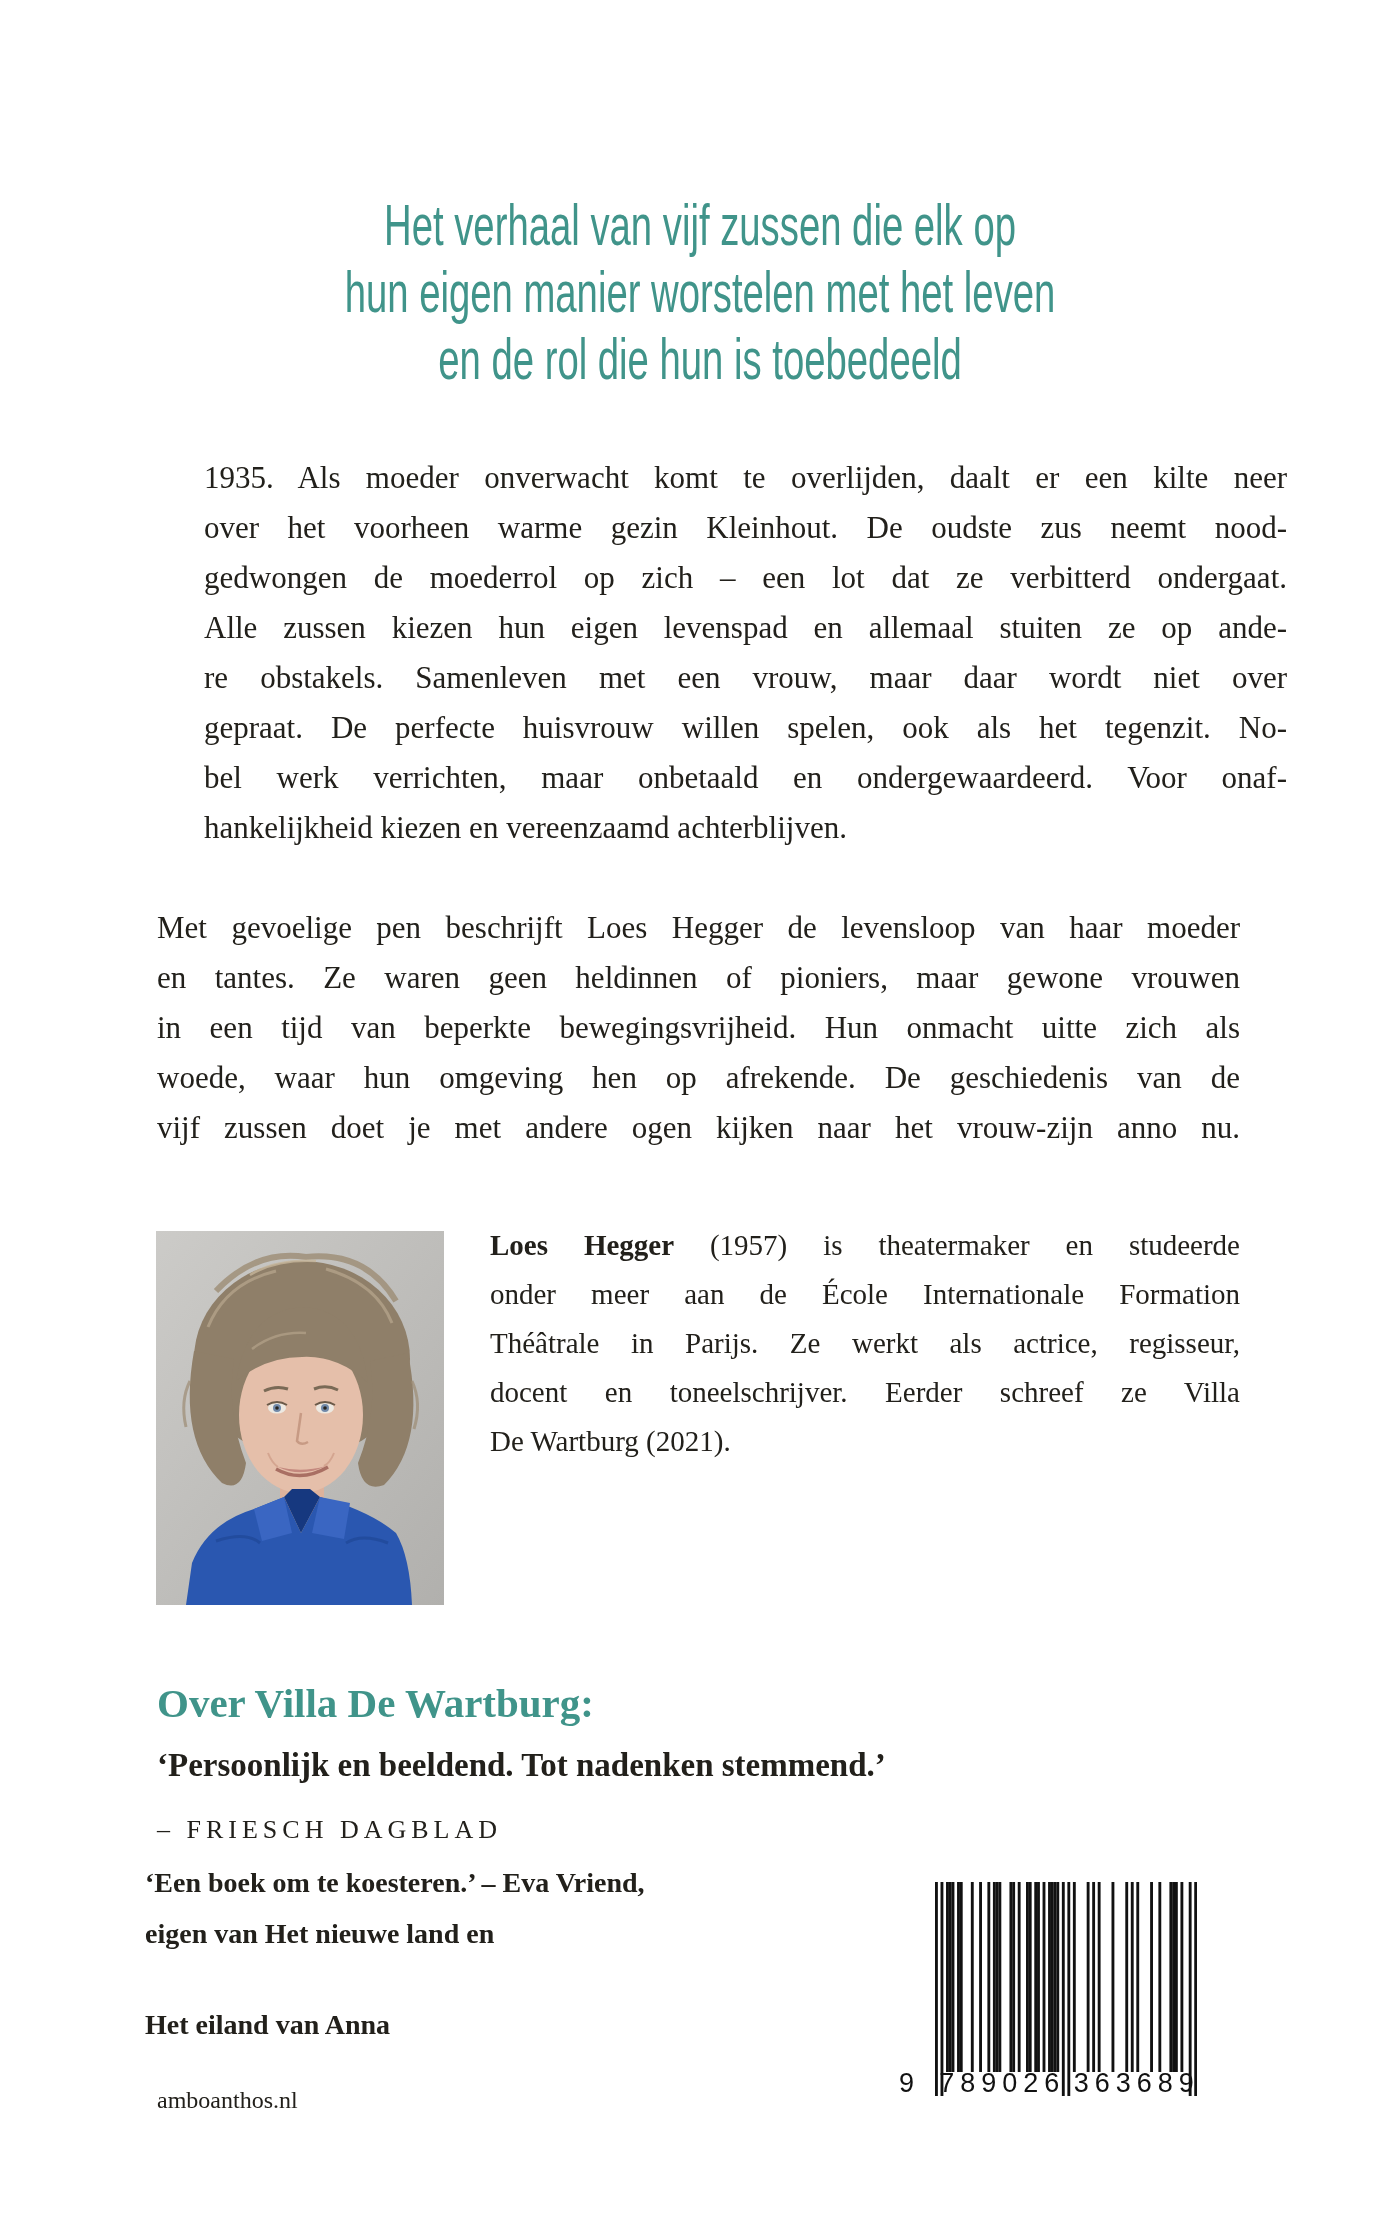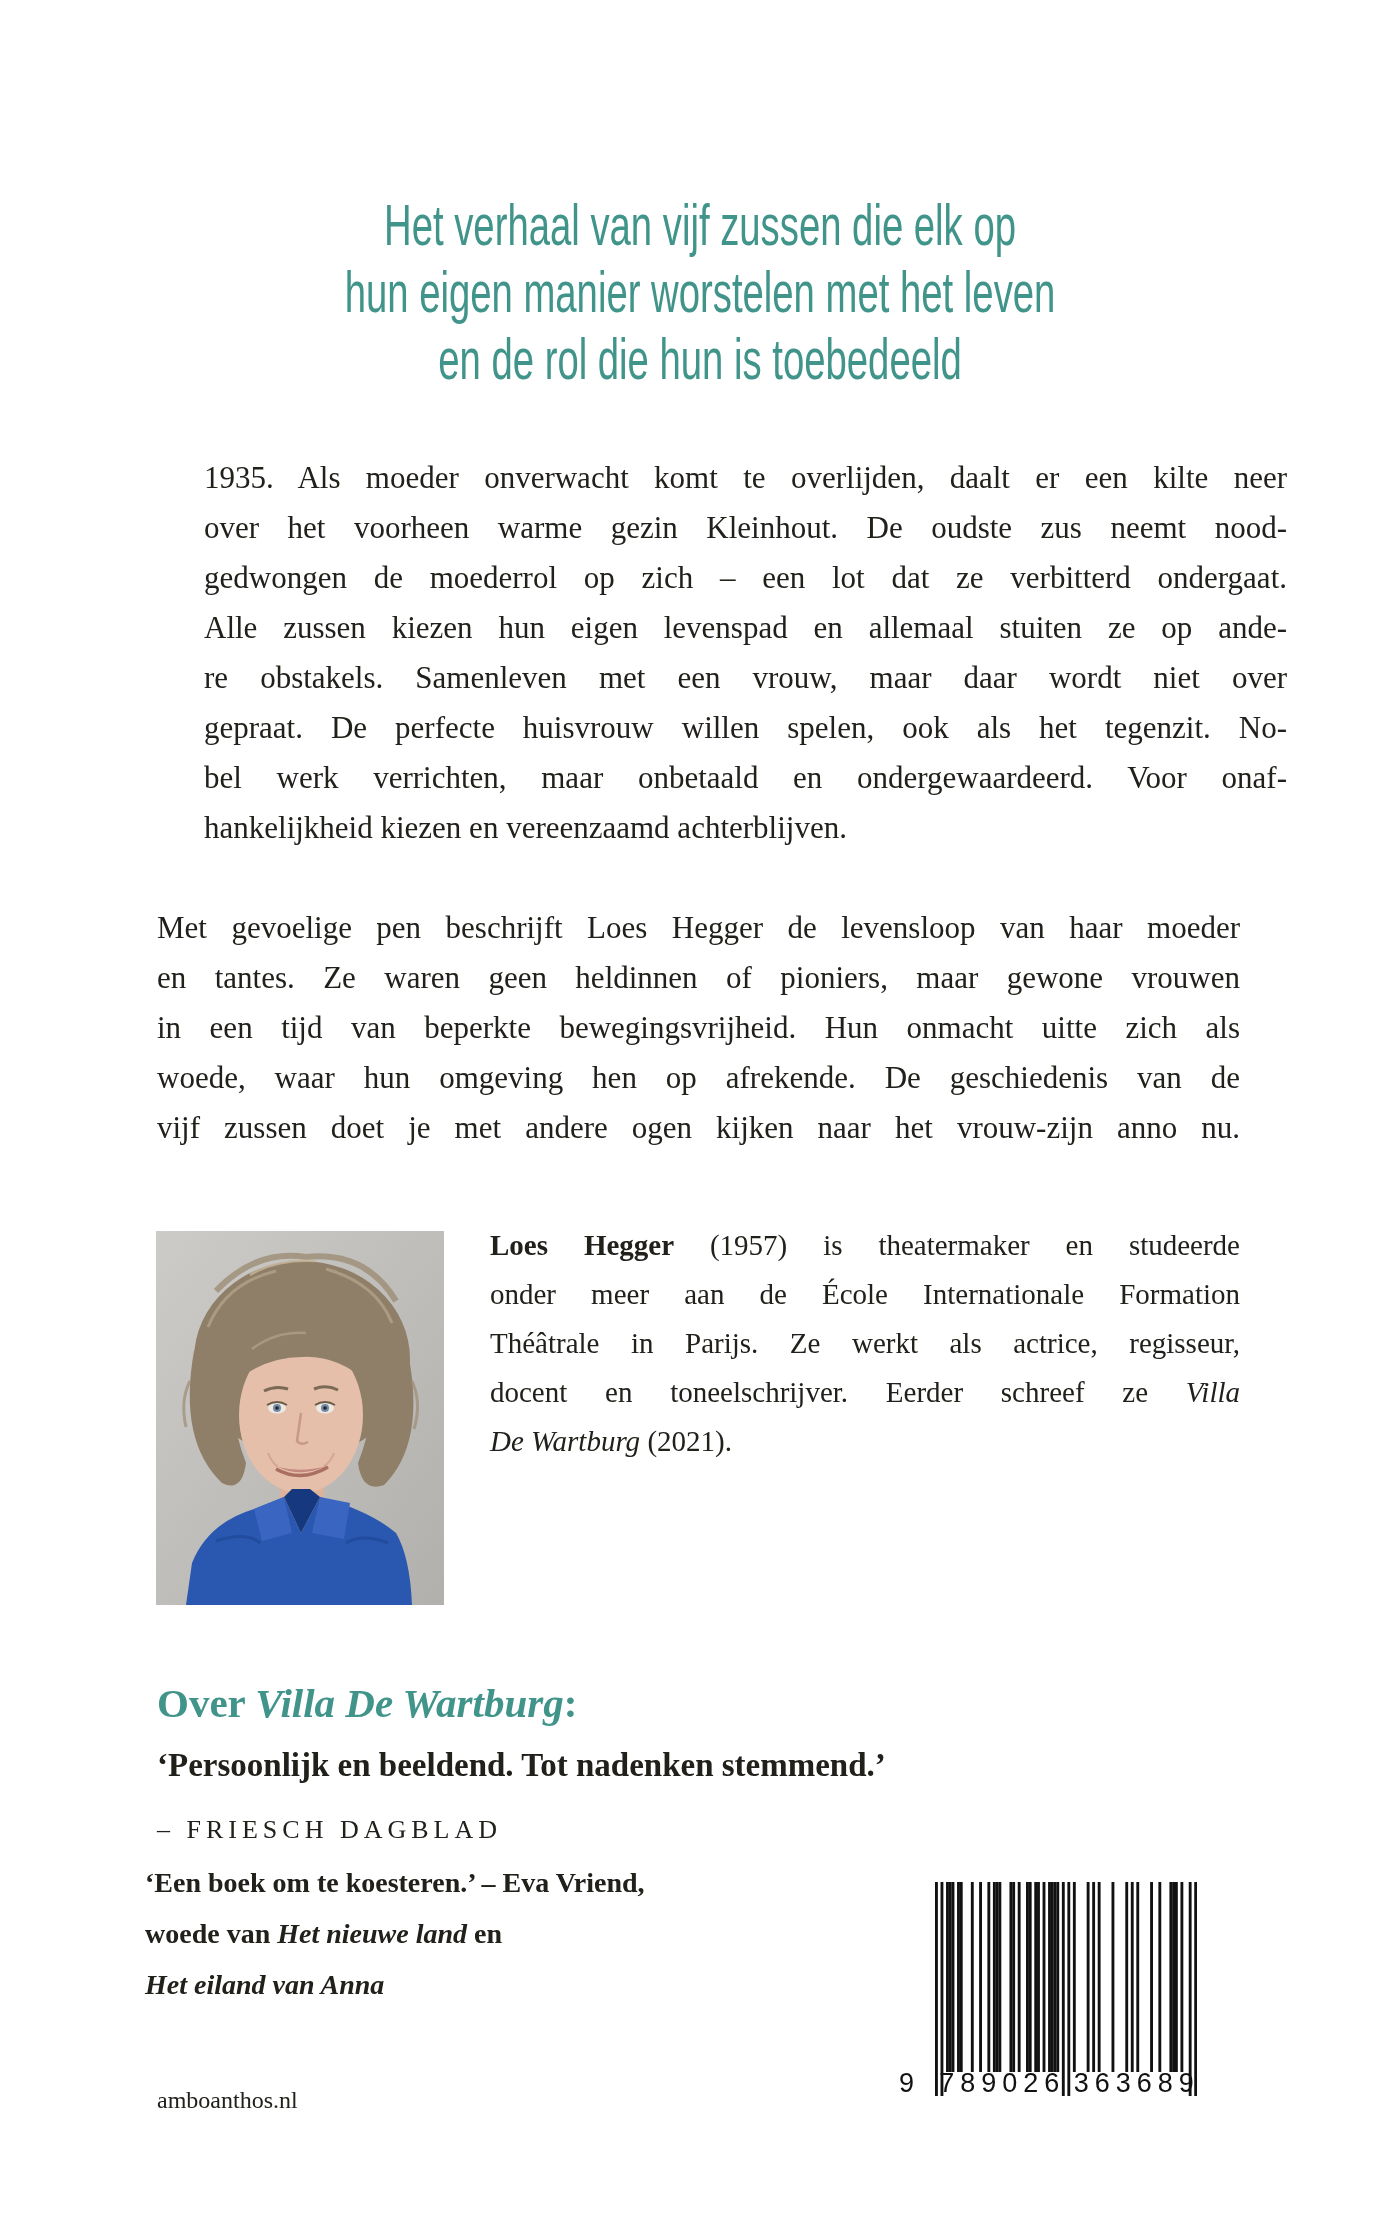--- a/index.html
+++ b/index.html
@@ -13,21 +13,21 @@
   
   .para{position:absolute;left:157px;width:1083px;font-size:31px;line-height:50px;}
   .para1{top:453px;margin-left:47px;}
   .para2{top:903px;}
   .jline{text-align:justify;text-align-last:justify;white-space:normal;}
   .jlast{text-align-last:left;}
   
   .photo{position:absolute;left:156px;top:1231px;width:288px;height:374px;display:block;}
   .bio{position:absolute;left:490px;top:1221px;width:750px;font-size:29px;line-height:49px;}
   .b{font-weight:700;}
-  .i{font-style:italic;}
+  .i{margin-top:40px;}
   
   .review-label{position:absolute;left:157px;top:1683px;font-size:41px;line-height:40px;
                 color:#40948A;font-weight:700;}
   .quote1{position:absolute;left:157px;top:1745px;font-size:33px;line-height:40px;font-weight:700;}
   .source1{position:absolute;left:157px;top:1814px;font-size:26px;line-height:32px;
            letter-spacing:5px;font-weight:400;}
   .quote2{position:absolute;left:145px;top:1857px;font-size:28px;line-height:51px;font-weight:700;width:720px;}
   .publisher{position:absolute;left:157px;top:2081px;font-size:24px;line-height:38px;}
   
   .barcode-box{position:absolute;left:885px;top:1848px;width:347px;height:270px;background:#ffffff;}
@@ -140,21 +140,21 @@
   </div>
 
   <div class="review-label">
     <span>Over </span><span class="i">Villa De Wartburg</span><span>:</span>
   </div>
   <div class="quote1">‘Persoonlijk en beeldend. Tot nadenken stemmend.’</div>
   <div class="source1">– FRIESCH DAGBLAD</div>
 
   <div class="quote2">
     <div>‘Een boek om te koesteren.’ – Eva Vriend,</div>
-    <div><span>woede van </span><span class="i">Het nieuwe land</span><span> en</span></div>
+    <div><span>eigen van </span><span class="i">Het nieuwe land</span><span> en</span></div>
     <div class="i">Het eiland van Anna</div>
   </div>
 
   <div class="publisher">amboanthos.nl</div>
 
   <div class="barcode-box">
     <div class="bars">
         <svg viewBox="0 0 95 214" preserveAspectRatio="none" xmlns="http://www.w3.org/2000/svg">
           <rect x="0" y="0" width="1.04" height="214"></rect>
           <rect x="2" y="0" width="1.04" height="214"></rect>

